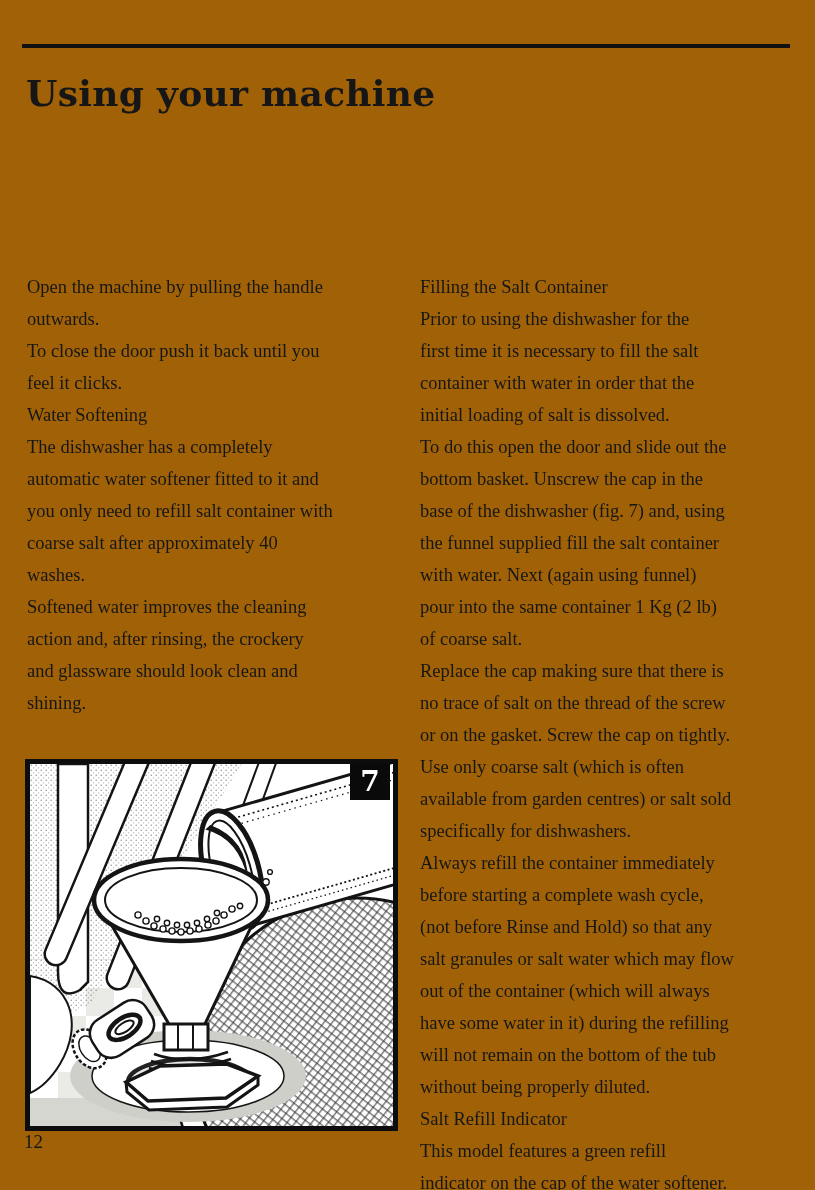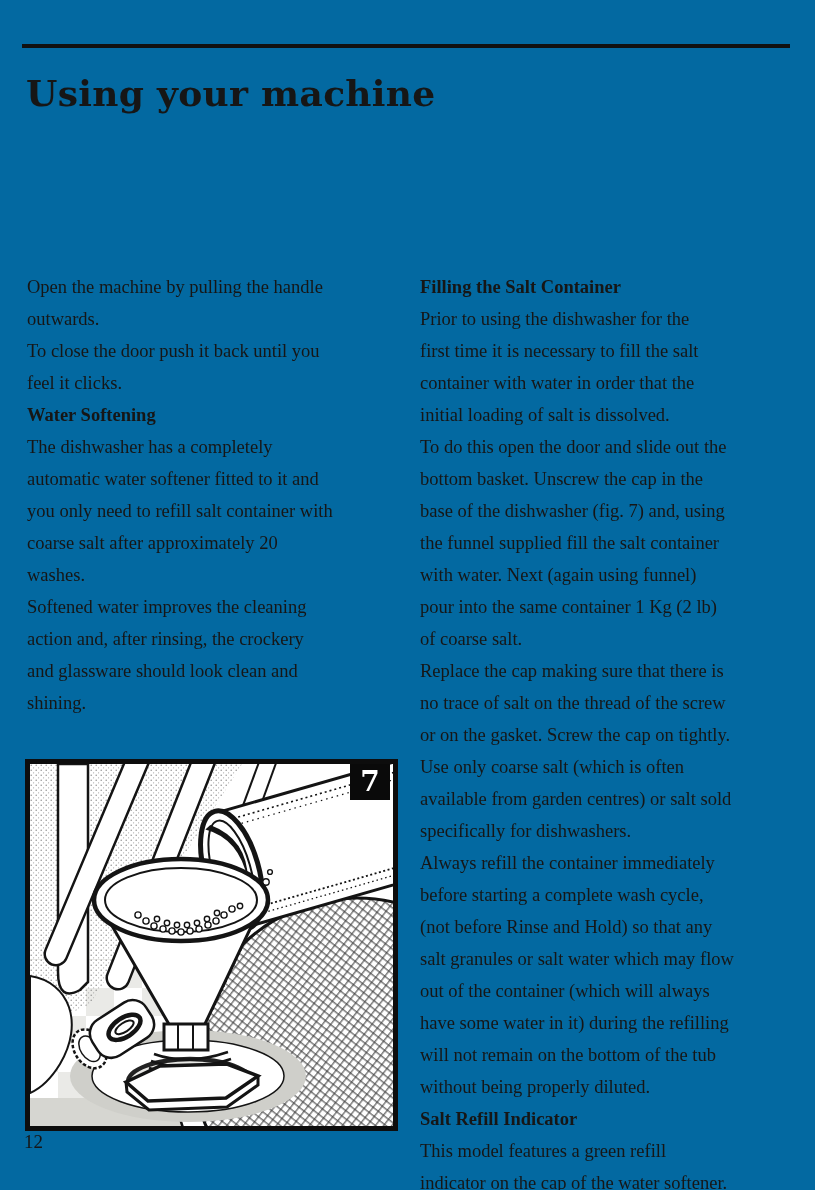--- a/index.html
+++ b/index.html
@@ -1,29 +1,29 @@
 <!DOCTYPE html>
 <html><head>
 <meta charset="utf-8">
 <style>
   html,body{margin:0;padding:0;background:#ffffff;}
   .page{
-    position:relative;width:815px;height:1190px;background:#0369a1;
+    position:relative;width:815px;height:1190px;background:#a16207;
     font-family:"Liberation Serif",serif;color:#161616;overflow:hidden;
   }
   .top-rule{position:absolute;left:22px;top:44px;width:768px;height:4px;background:#111;}
   .page-title{
     position:absolute;left:26px;top:48px;
     font-family:"DejaVu Serif",serif;font-weight:bold;font-size:36px;letter-spacing:.3px;
   }
   .col{position:absolute;top:271px;font-size:18.5px;line-height:32px;}
   .col-left{left:27px;width:378px;}
   .col-right{left:420px;width:382px;}
   .col p{margin:0;white-space:pre;}
-  .heading{font-weight:bold;margin:0;white-space:pre;}
+  .heading{font-weight:normal;margin:0;white-space:pre;}
   .mt14{margin-top:14px;}
   .mt3{margin-top:3px;}
   .mt11{margin-top:11px;}
   .mt18{margin-top:18px;}
   .mt25{margin-top:25px;}
   .figure{
     position:absolute;left:25px;top:759px;width:373px;height:372px;
     border:5px solid #0d0d0d;box-sizing:border-box;background:#fff;
   }
   .figure svg{display:block;}
@@ -44,21 +44,21 @@
 
   <div class="col col-left">
     <p>Open the machine by pulling the handle
 outwards.
 To close the door push it back until you
 feel it clicks.</p>
     <p class="heading mt14">Water Softening</p>
     <p class="mt3">The dishwasher has a completely
 automatic water softener fitted to it and
 you only need to refill salt container with
-coarse salt after approximately 20
+coarse salt after approximately 40
 washes.</p>
     <p class="mt11">Softened water improves the cleaning
 action and, after rinsing, the crockery
 and glassware should look clean and
 shining.</p>
   </div>
 
   <div class="col col-right">
     <p class="heading">Filling the Salt Container</p>
     <p class="mt3">Prior to using the dishwasher for the

